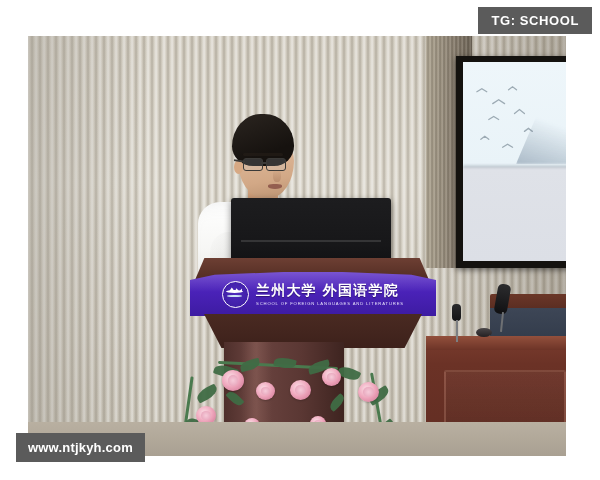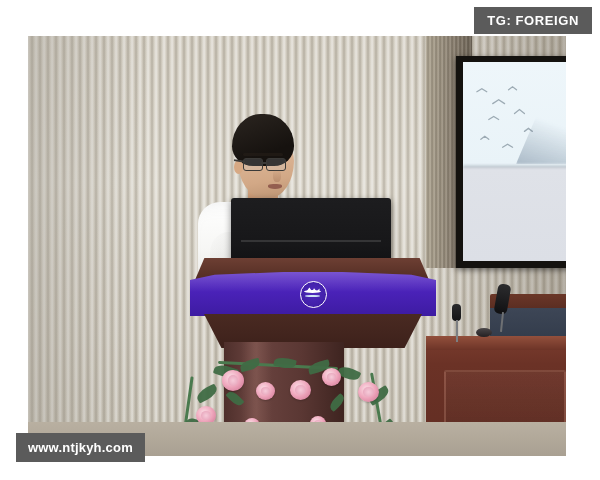--- a/index.html
+++ b/index.html
@@ -336,20 +336,24 @@
     <div class="lectern-top"></div>
 
     <div class="banner">
       <div class="banner-gloss"></div>
       <div class="banner-content">
         <div class="uni-logo">
           <div class="peak"></div>
           <div class="wave"></div>
           <div class="wave2"></div>
         </div>
+        <div class="banner-text">
+          <div class="banner-cn">兰州大学 外国语学院</div>
+          <div class="banner-en">SCHOOL OF FOREIGN LANGUAGES AND LITERATURES</div>
+        </div>
       </div>
     </div>
 
     <div class="lectern-body"></div>
     <div class="lectern-col">
       <div class="lectern-col-sheen"></div>
     </div>
 
     <div class="flowers">
       <div class="stem" style="left:6px;top:22px;width:3px;height:96px;transform:rotate(8deg);"></div>
@@ -393,16 +397,16 @@
     </div>
     <div class="mic mic-big" style="left:468px;top:248px;">
       <div class="head"></div>
       <div class="neck"></div>
     </div>
     <div class="puck" style="left:448px;top:292px;"></div>
 
     <div class="floor"></div>
   </div>
 
-  <div class="wm" id="wm-tg">TG: FOREIGN</div>
+  <div class="wm" id="wm-tg">TG: SCHOOL</div>
   <div class="wm" id="wm-site">www.ntjkyh.com</div>
 
 </div>
 
 </body></html>

